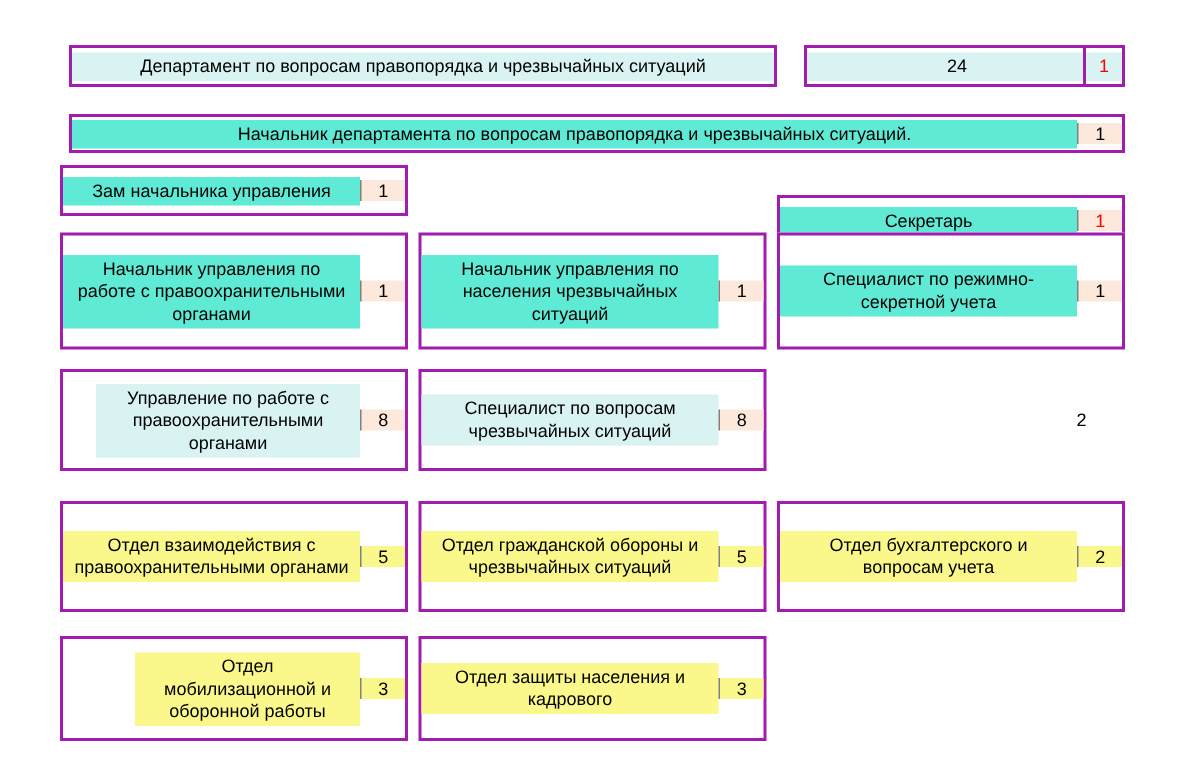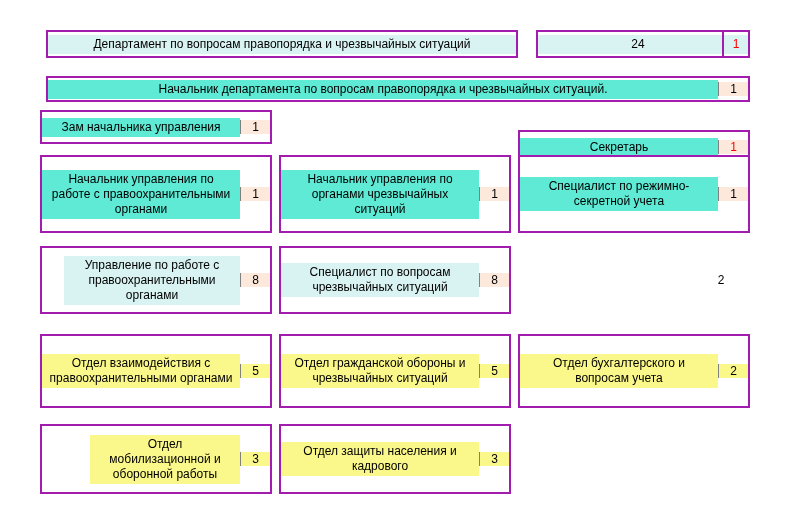--- a/index.html
+++ b/index.html
@@ -96,21 +96,21 @@
   <div class="node c-green" style="left:518px; top:110px; width:232px; height:34px;margin-top:20px;">
     <span class="label">Секретарь</span>
     <span class="count cnt-red">1</span>
   </div>
 
   <div class="node c-green" style="left:40px; top:155px; width:232px; height:78px;">
     <span class="label">Начальник управления по работе с правоохранительными органами</span>
     <span class="count cnt-dark">1</span>
   </div>
   <div class="node c-green" style="left:279px; top:155px; width:232px; height:78px;">
-    <span class="label">Начальник управления по органами чрезвычайных ситуаций</span>
+    <span class="label">Начальник управления по населения чрезвычайных ситуаций</span>
     <span class="count cnt-dark">1</span>
   </div>
   <div class="node c-green" style="left:518px; top:155px; width:232px; height:78px;">
     <span class="label">Специалист по режимно-секретной учета</span>
     <span class="count cnt-dark">1</span>
   </div>
 
   <div class="node c-cyan" style="left:40px; top:246px; width:232px; height:68px;padding-left:22px;">
     <span class="label">Управление по работе с правоохранительными органами</span>
     <span class="count cnt-dark">8</span>

